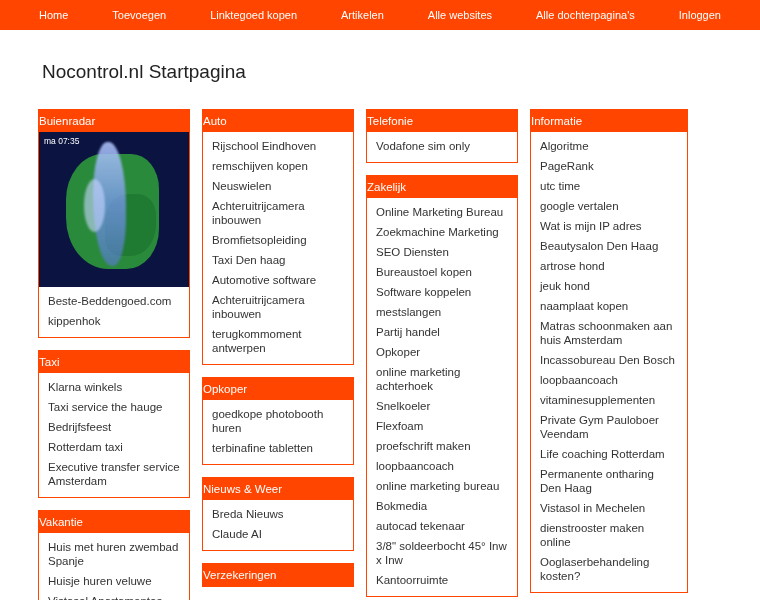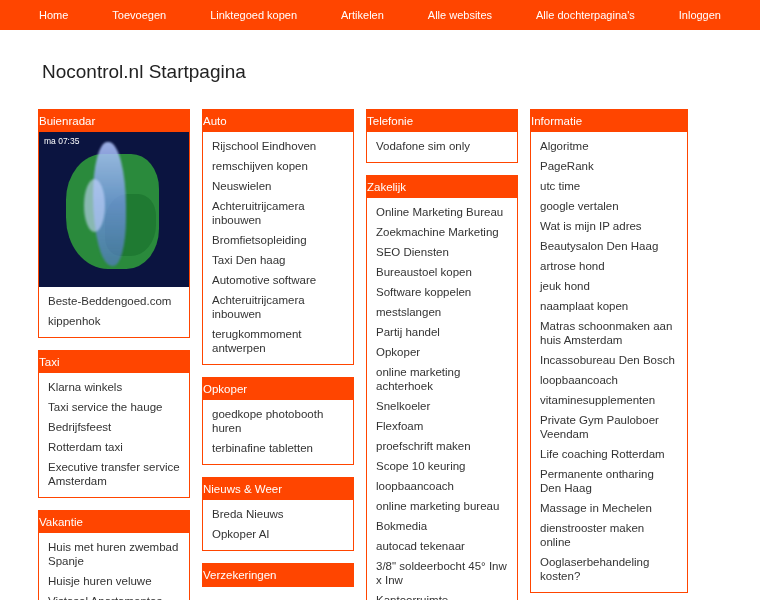--- a/index.html
+++ b/index.html
@@ -176,21 +176,21 @@
         <div class="box-title">Opkoper</div>
         <div class="box-body">
           <a class="link">goedkope photobooth huren</a>
           <a class="link">terbinafine tabletten</a>
         </div>
       </div>
       <div class="box">
         <div class="box-title">Nieuws &amp; Weer</div>
         <div class="box-body">
           <a class="link">Breda Nieuws</a>
-          <a class="link">Opkoper AI</a>
+          <a class="link">Claude AI</a>
         </div>
       </div>
       <div class="box">
         <div class="box-title">Verzekeringen</div>
       </div>
     </div>
     <div class="col">
       <div class="box">
         <div class="box-title">Telefonie</div>
         <div class="box-body">
@@ -205,21 +205,20 @@
           <a class="link">SEO Diensten</a>
           <a class="link">Bureaustoel kopen</a>
           <a class="link">Software koppelen</a>
           <a class="link">mestslangen</a>
           <a class="link">Partij handel</a>
           <a class="link">Opkoper</a>
           <a class="link">online marketing achterhoek</a>
           <a class="link">Snelkoeler</a>
           <a class="link">Flexfoam</a>
           <a class="link">proefschrift maken</a>
-          <a class="link">Scope 10 keuring</a>
           <a class="link">loopbaancoach</a>
           <a class="link">online marketing bureau</a>
           <a class="link">Bokmedia</a>
           <a class="link">autocad tekenaar</a>
           <a class="link">3/8" soldeerbocht 45° Inw x Inw</a>
           <a class="link">Kantoorruimte</a>
         </div>
       </div>
     </div>
     <div class="col wide">
@@ -235,19 +234,19 @@
           <a class="link">artrose hond</a>
           <a class="link">jeuk hond</a>
           <a class="link">naamplaat kopen</a>
           <a class="link">Matras schoonmaken aan huis Amsterdam</a>
           <a class="link">Incassobureau Den Bosch</a>
           <a class="link">loopbaancoach</a>
           <a class="link">vitaminesupplementen</a>
           <a class="link">Private Gym Pauloboer Veendam</a>
           <a class="link">Life coaching Rotterdam</a>
           <a class="link">Permanente ontharing Den Haag</a>
-          <a class="link">Massage in Mechelen</a>
+          <a class="link">Vistasol in Mechelen</a>
           <a class="link">dienstrooster maken online</a>
           <a class="link">Ooglaserbehandeling kosten?</a>
         </div>
       </div>
     </div>
   </div>
 
 </body></html>

